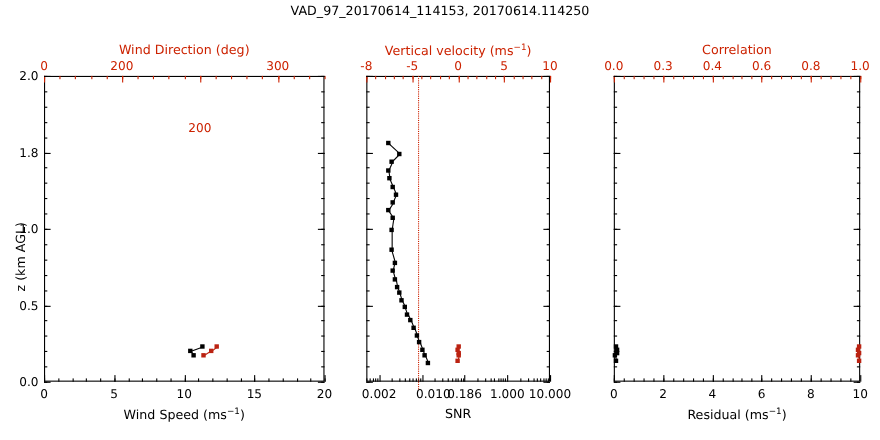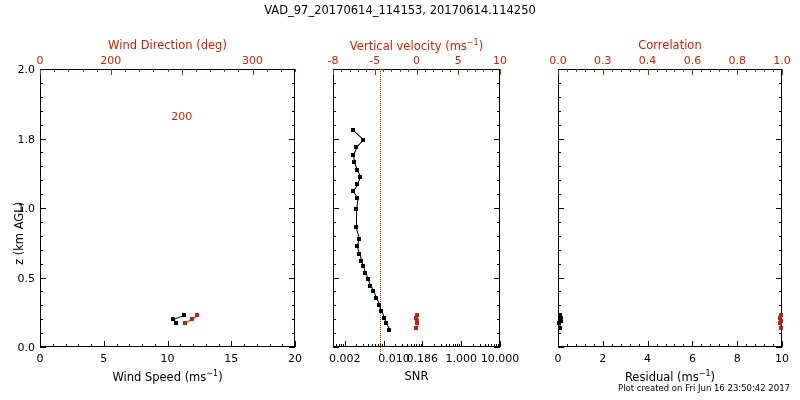--- a/index.html
+++ b/index.html
@@ -37,21 +37,20 @@
   .thresholdline{position:absolute;width:0;border-left:1.4px dotted #cc2200;}
 
   .sup{font-size:8px;vertical-align:super;}
 </style>
 </head>
 <body>
 
 <div id="root">
 
   <div class="txt title">VAD_97_20170614_114153, 20170614.114250</div>
-  <div class="txt footer">Plot created on Fri Jun 16 23:50:42 2017</div>
 
   <div class="ytitle" style="left:12px;top:265px;font-size:11.5px;">z (km AGL)</div>
 
   <div id="panels">
       <div class="panel" style="left: 40px; top: 69px; width: 255px; height: 278px;"></div>
       <div class="tick" style="left: 40px; top: 341px; width: 1px; height: 6px;"></div>
       <div class="ticklab" style="left: 40px; top: 352px;">0</div>
       <div class="tick" style="left: 103.75px; top: 341px; width: 1px; height: 6px;"></div>
       <div class="ticklab" style="left: 103.75px; top: 352px;">5</div>
       <div class="tick" style="left: 167.5px; top: 341px; width: 1px; height: 6px;"></div>

